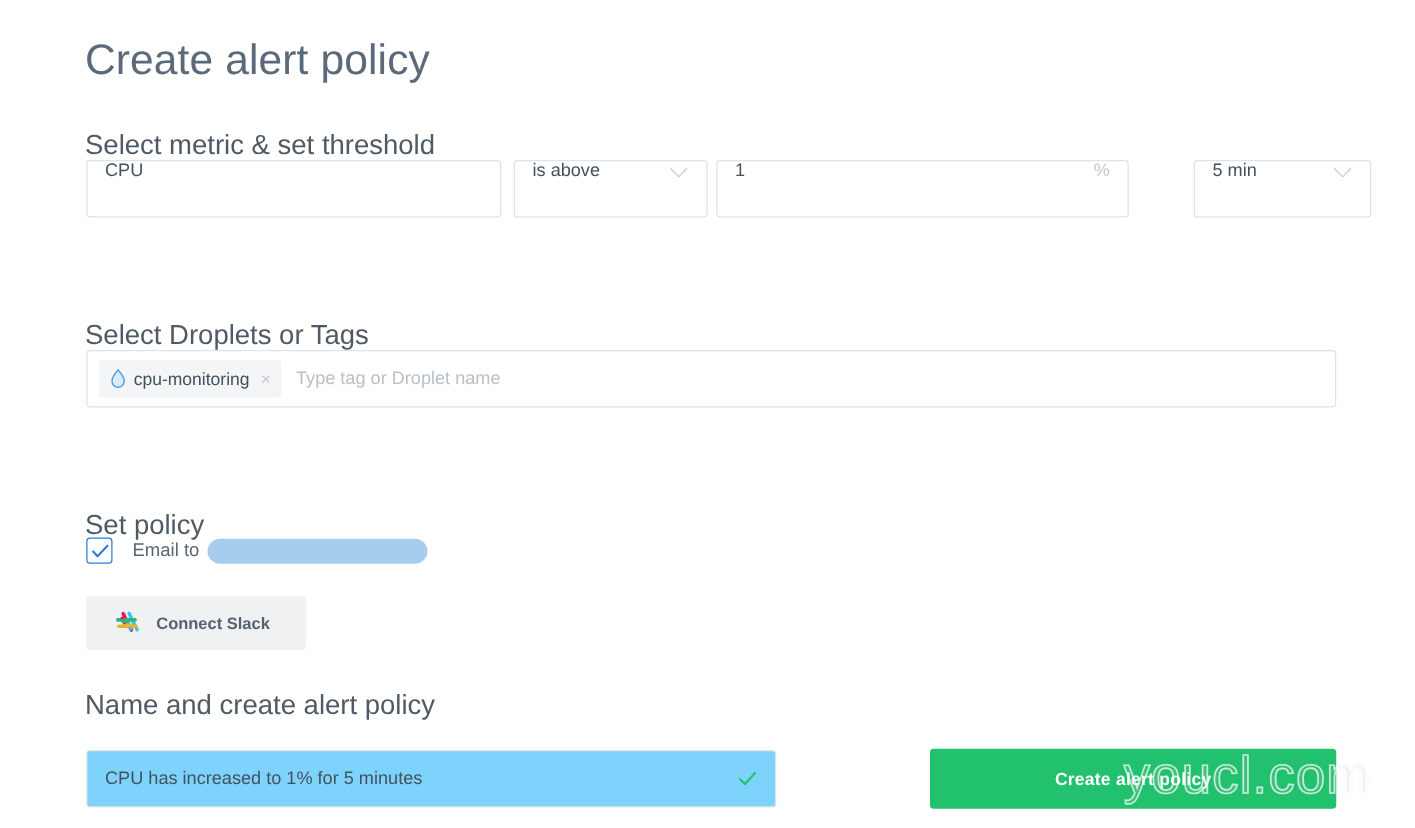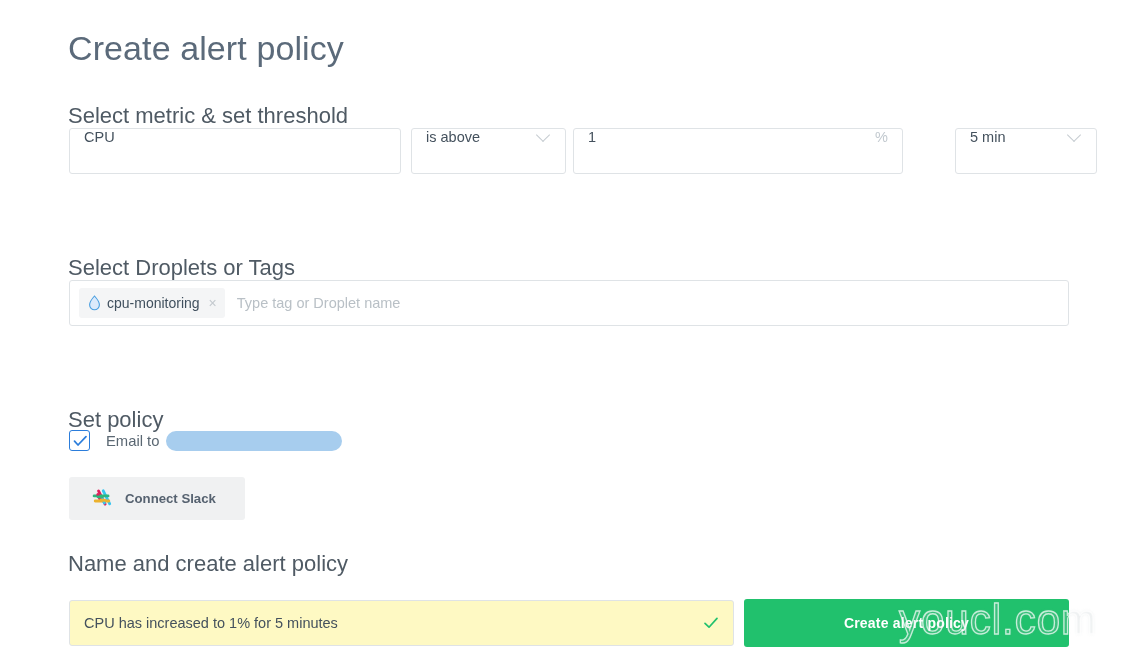--- a/index.html
+++ b/index.html
@@ -180,22 +180,22 @@
     font-size: 13.2px;
     font-weight: bold;
     color: #566270;
     white-space: nowrap;
   }
 
   
   #f-name {
     position: absolute;
     left: 69px; top: 600px;
-    width: 665px; height: 46px;
-    background: #fef9c3;
+    width: 552px; height: 46px;
+    background: #7dd3fc;
     border: 1px solid #dfe3e6;
     border-radius: 3px;
     display: flex;
     align-items: center;
     padding: 0 14px;
   }
   #f-name .val {
     flex: 1 1 auto;
     font-size: 14.5px;
     color: #44515d;

